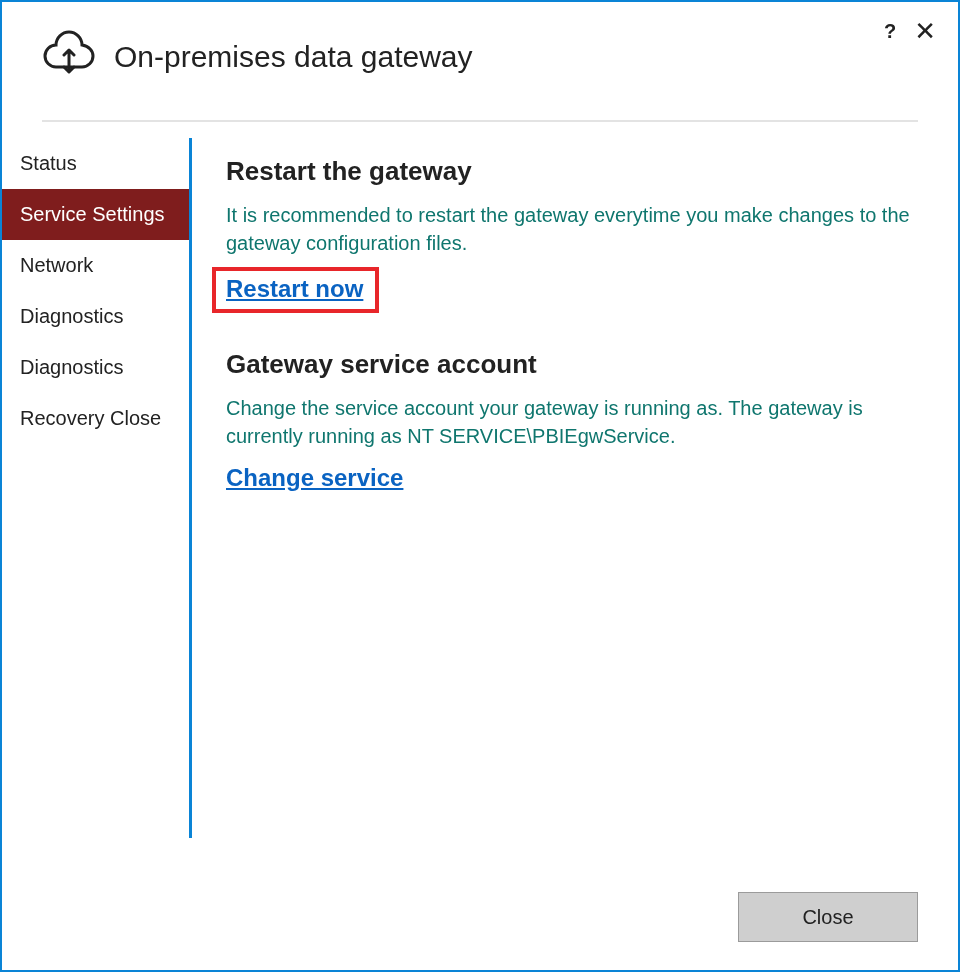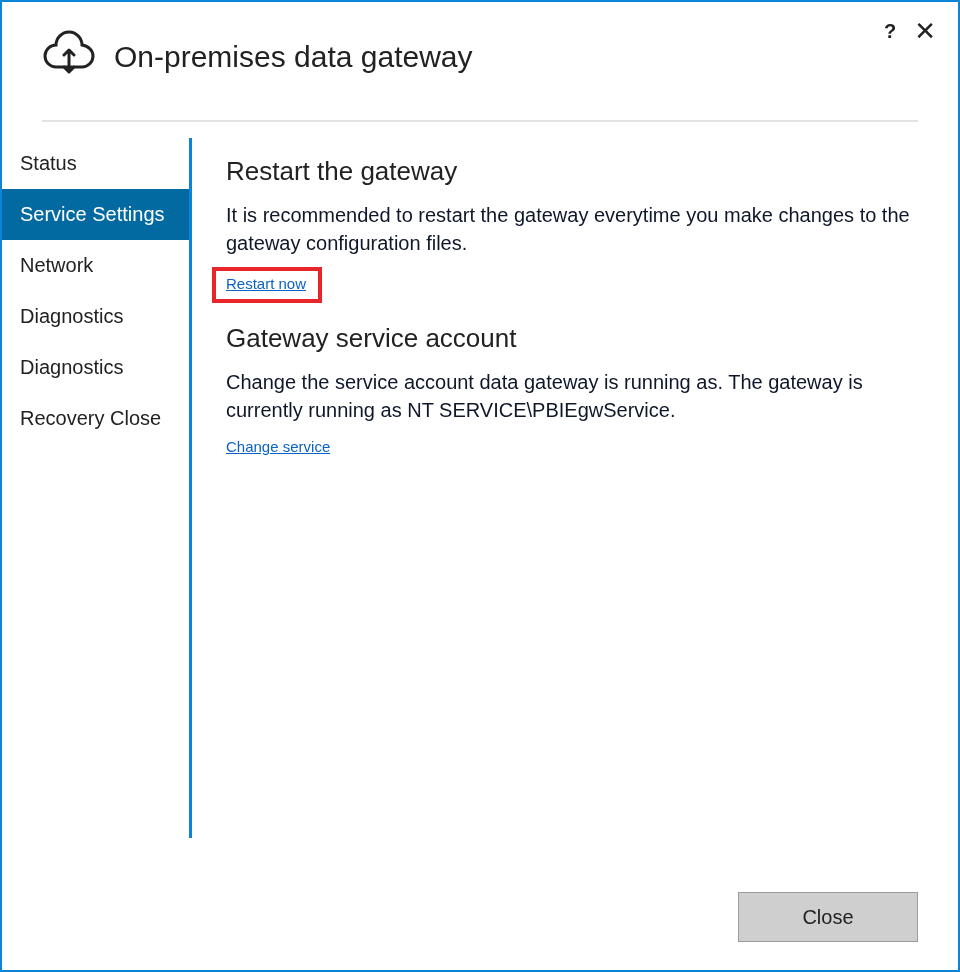--- a/index.html
+++ b/index.html
@@ -65,54 +65,55 @@
       height: 700px;
       margin-left: 0;
     }
     .sidebar-item {
       padding: 14px 18px;
       font-size: 20px;
       color: #222;
       cursor: pointer;
     }
     .sidebar-item.selected {
-      background: #0369a1;
+      background: #7f1d1d;
       color: #fff;
     }
     .content {
       flex: 1;
       padding: 18px 40px 0 34px;
     }
     .section-title {
       font-size: 26px;
-      font-weight: 400;
+      font-weight: 700;
       color: #222;
       margin-bottom: 14px;
     }
     .section-desc {
       font-size: 20px;
-      color: #0f172a;
+      color: #0f766e;
       line-height: 1.4;
       margin-bottom: 14px;
     }
     .link {
       color: #0a63c2;
       text-decoration: underline;
-      font-size: 15px;
+      font-size: 24px;
       cursor: pointer;
+      font-weight: bold;
     }
     .highlight {
       display: inline-block;
       border: 4px solid #e8262a;
       padding: 4px 12px 6px 10px;
       margin-left: -14px;
       margin-top: -4px;
     }
     .section2 {
-      margin-top: 20px;
+      margin-top: 36px;
     }
     .footer {
       position: absolute;
       bottom: 28px;
       right: 40px;
     }
     .close-btn {
       width: 180px;
       height: 50px;
       background: #cfcfcf;
@@ -153,21 +154,21 @@
 
   <div class="content">
     <h2 class="section-title">Restart the gateway</h2>
     <p class="section-desc">It is recommended to restart the gateway everytime you make changes to the gateway configuration files.</p>
     <div class="highlight">
       <a class="link">Restart now</a>
     </div>
 
     <div class="section2">
       <h2 class="section-title">Gateway service account</h2>
-      <p class="section-desc">Change the service account data gateway is running as. The gateway is currently running as NT SERVICE\PBIEgwService.</p>
+      <p class="section-desc">Change the service account your gateway is running as. The gateway is currently running as NT SERVICE\PBIEgwService.</p>
       <a class="link">Change service</a>
     </div>
   </div>
 </div>
 
 <div class="footer">
   <button class="close-btn">Close</button>
 </div>
 
 </body></html>

